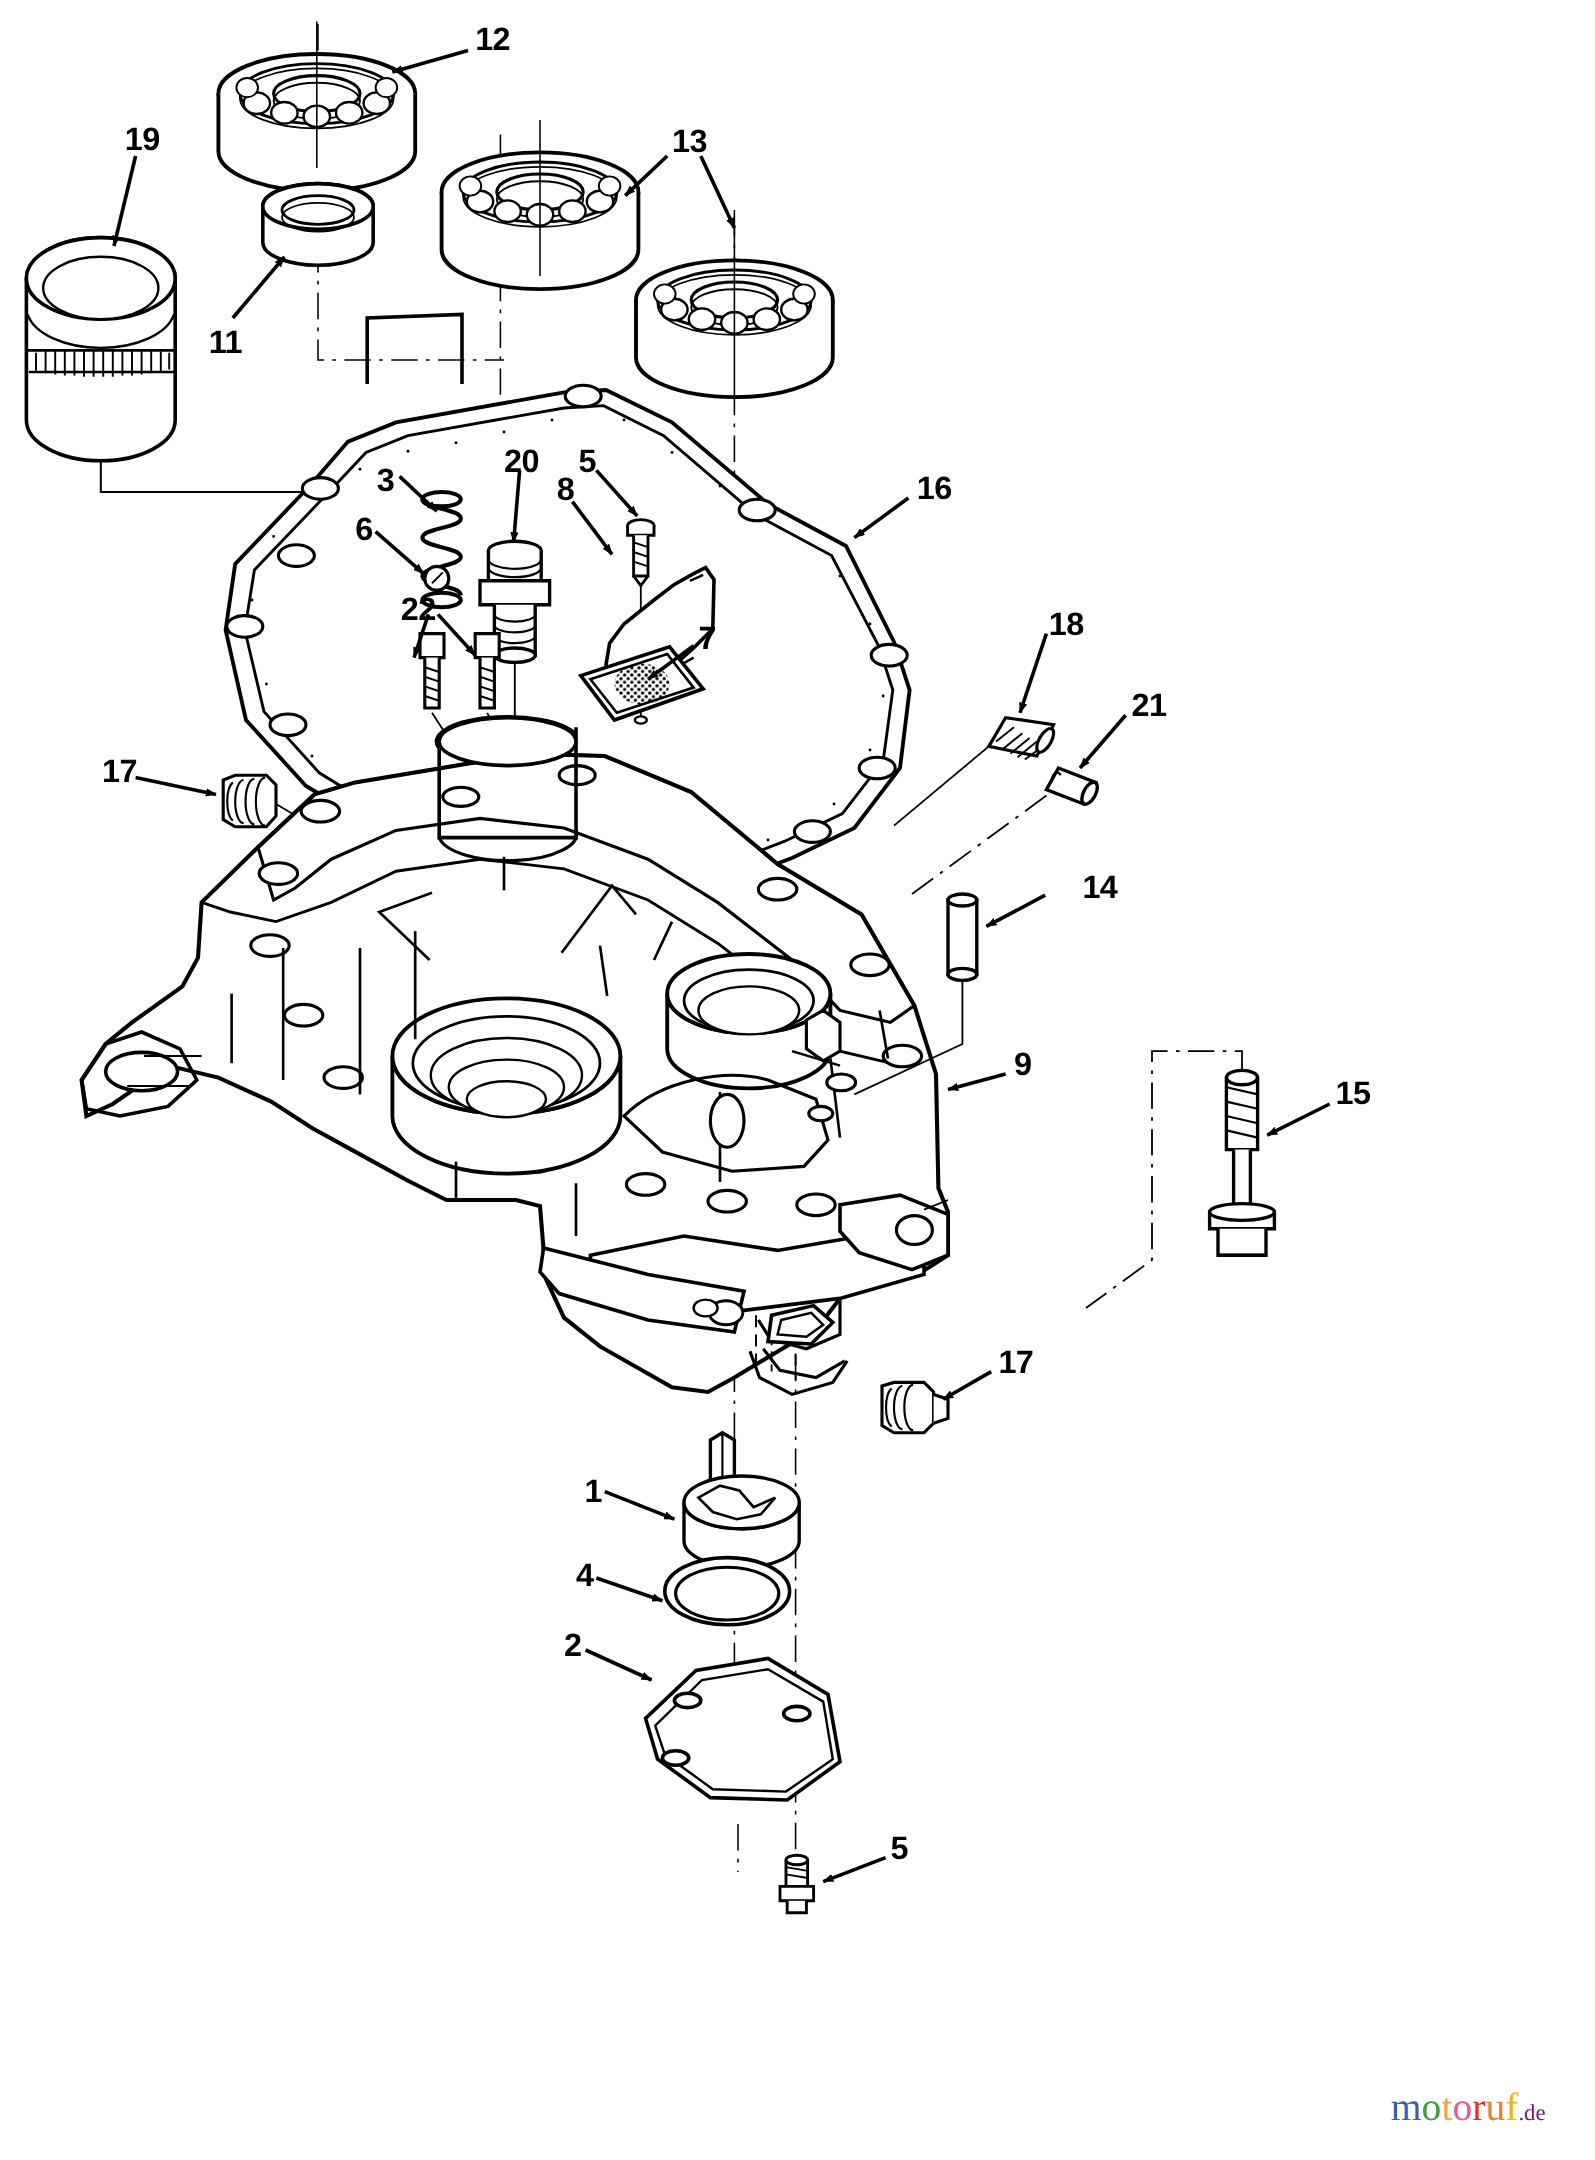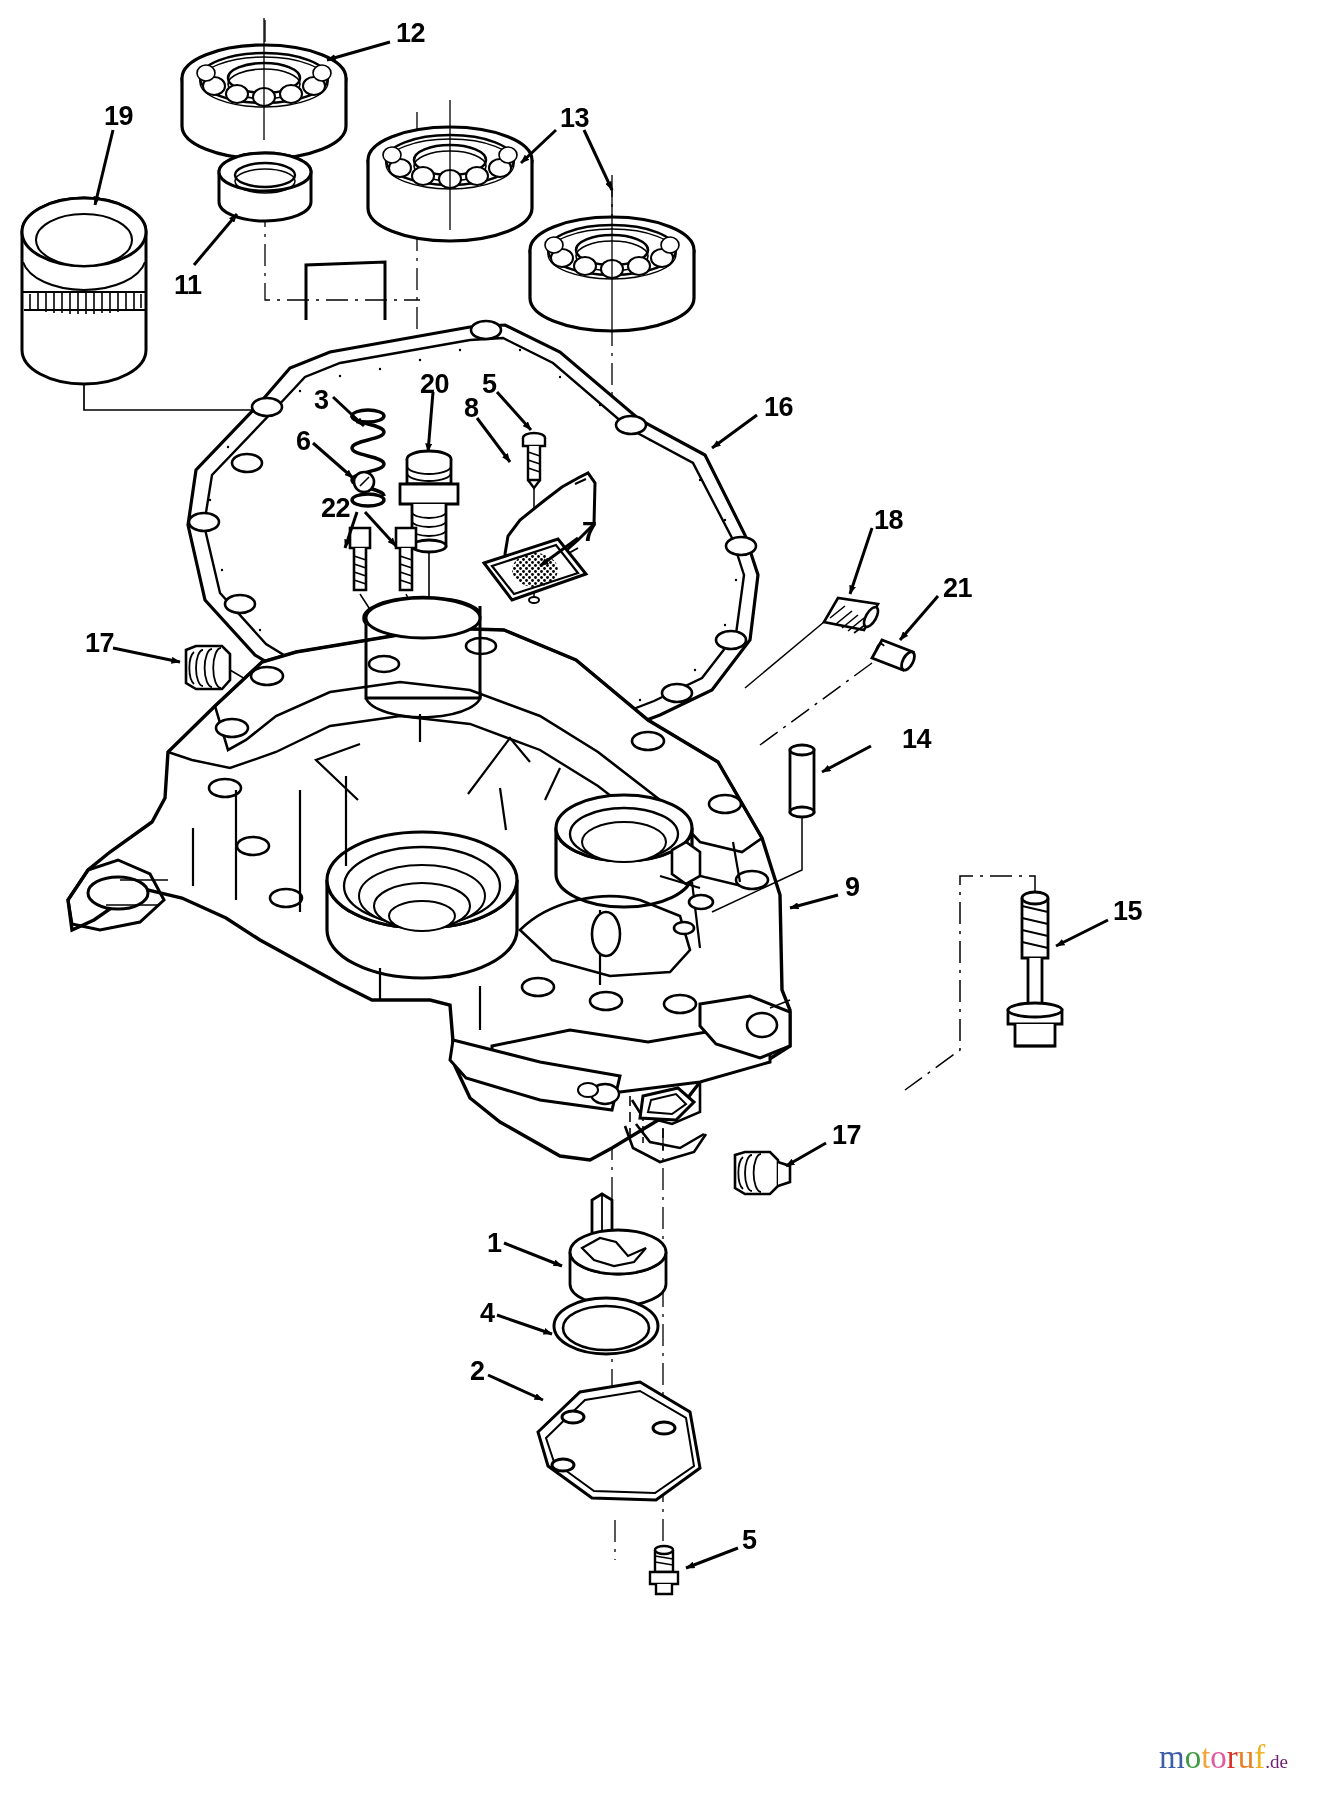--- a/index.html
+++ b/index.html
@@ -502,21 +502,21 @@
 
   <div class="callout-label" style="left:396px; top:20px;">12</div>
   <div class="callout-label" style="left:104px; top:103px;text-align:center;">19</div>
   <div class="callout-label" style="left:560px; top:105px;">13</div>
   <div class="callout-label" style="left:174px; top:272px;">11</div>
   <div class="callout-label" style="left:314px; top:387px;">3</div>
   <div class="callout-label" style="left:420px; top:371px;">20</div>
   <div class="callout-label" style="left:482px; top:371px;">5</div>
   <div class="callout-label" style="left:464px; top:395px;">8</div>
   <div class="callout-label" style="left:296px; top:428px;">6</div>
-  <div class="callout-label" style="left:321px; top:495px;">22</div>
+  <div class="callout-label" style="left:334px; top:495px;">22</div>
   <div class="callout-label" style="left:582px; top:519px;">7</div>
   <div class="callout-label" style="left:764px; top:394px;">16</div>
   <div class="callout-label" style="left:874px; top:507px;">18</div>
   <div class="callout-label" style="left:943px; top:575px;">21</div>
   <div class="callout-label" style="left:878px; top:726px;margin-left:24px;">14</div>
   <div class="callout-label" style="left:85px; top:630px;">17</div>
   <div class="callout-label" style="left:845px; top:874px;">9</div>
   <div class="callout-label" style="left:1113px; top:898px;">15</div>
   <div class="callout-label" style="left:832px; top:1122px;">17</div>
   <div class="callout-label" style="left:487px; top:1230px;">1</div>

